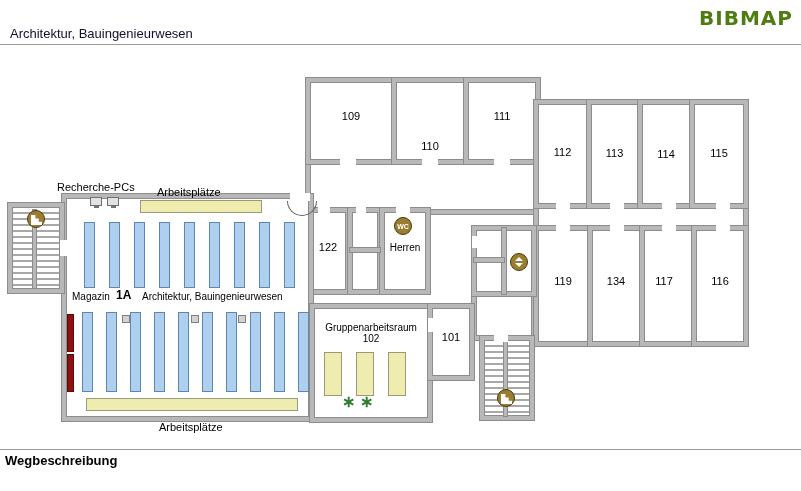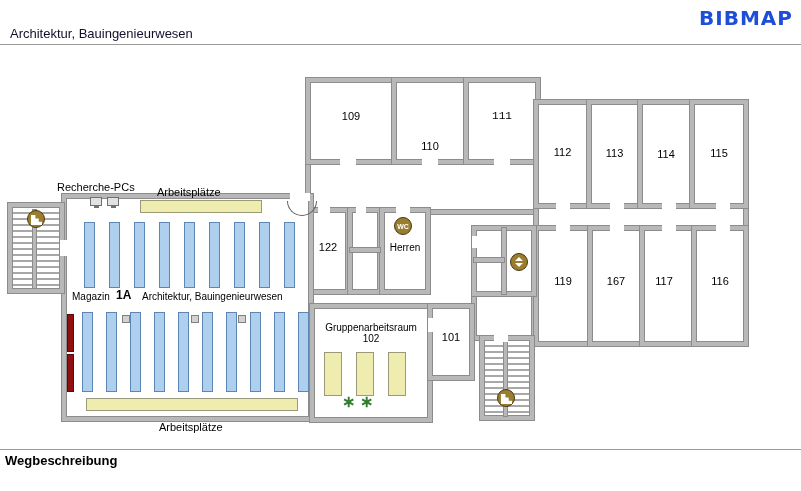--- a/index.html
+++ b/index.html
@@ -3,21 +3,21 @@
 <meta charset="utf-8">
 <style>
   * { margin:0; padding:0; box-sizing:border-box; }
   html,body { background:#fff; }
   body { font-family:"Liberation Sans", sans-serif; color:#000; }
   #app { position:relative; width:801px; height:491px; background:#fff; overflow:hidden; }
 
   .hdr-title { position:absolute; left:8px; top:5px; font-size:17px; font-weight:bold; }
   .hdr-sub   { position:absolute; left:10px; top:26px; font-size:13px; color:#10102a; }
   .logo      { position:absolute; right:8px; top:6px; font-size:20px; font-weight:bold;
-               color:#1d4ed8; letter-spacing:1px; font-family:"DejaVu Sans", sans-serif; }
+               color:#4d7c0f; letter-spacing:1px; font-family:"DejaVu Sans", sans-serif; }
   .rule-top    { position:absolute; left:0; top:44px; width:801px; height:0; border-top:1px solid #9a9a9a; }
   .rule-bottom { position:absolute; left:0; top:449px; width:801px; height:0; border-top:1px solid #9a9a9a; }
   .ftr-head { position:absolute; left:5px; top:453px; font-size:13px; font-weight:bold; }
   .ftr-text { position:absolute; left:5px; top:469px; font-size:13px; }
 
   .room { position:absolute; background:#fff; border:4px solid #b8b8b8;
           box-shadow:0 0 0 1px #8c8c8c, inset 0 0 0 1px #8c8c8c; }
   .wall { position:absolute; background:#b8b8b8; box-shadow:0 0 0 1px #8c8c8c; z-index:1; }
   .gap  { position:absolute; background:#fff; z-index:3; }
   .steps { position:absolute; left:1px; right:1px; top:1px; bottom:1px;
@@ -182,29 +182,29 @@
   <div class="lbl" style="left:57px;top:181px;">Recherche-PCs</div>
   <div class="lbl" style="left:157px;top:186px;">Arbeitsplätze</div>
   <div class="lbl" style="left:159px;top:421px;">Arbeitsplätze</div>
 
   <div class="lbl small" style="left:72px;top:291px;">Magazin</div>
   <div class="lbl" style="left:116px;top:288px;font-weight:bold;font-size:12px;">1A</div>
   <div class="lbl small" style="left:142px;top:291px;">Architektur, Bauingenieurwesen</div>
 
   <div class="lbl center" style="left:306px;top:110px;width:90px;">109</div>
   <div class="lbl center" style="left:392px;top:112px;width:76px;margin-top:28px;">110</div>
-  <div class="lbl center" style="left:464px;top:110px;width:76px;font-family:Liberation Mono, monospace;">111</div>
+  <div class="lbl center" style="left:464px;top:110px;width:76px;">111</div>
 
   <div class="lbl center" style="left:534px;top:146px;width:57px;">112</div>
   <div class="lbl center" style="left:587px;top:147px;width:55px;">113</div>
   <div class="lbl center" style="left:638px;top:148px;width:56px;">114</div>
   <div class="lbl center" style="left:690px;top:147px;width:58px;">115</div>
 
   <div class="lbl center" style="left:534px;top:275px;width:58px;">119</div>
-  <div class="lbl center" style="left:588px;top:275px;width:56px;">167</div>
+  <div class="lbl center" style="left:588px;top:275px;width:56px;">134</div>
   <div class="lbl center" style="left:640px;top:275px;width:48px;">117</div>
   <div class="lbl center" style="left:692px;top:275px;width:56px;">116</div>
 
   <div class="lbl center" style="left:306px;top:241px;width:44px;">122</div>
   <div class="lbl center small" style="left:380px;top:242px;width:50px;">Herren</div>
   <div class="lbl center" style="left:428px;top:331px;width:46px;">101</div>
 
   <div class="lbl center small" style="left:312px;top:322px;width:118px;">
     <div>Gruppenarbeitsraum</div>
     <div>102</div>

